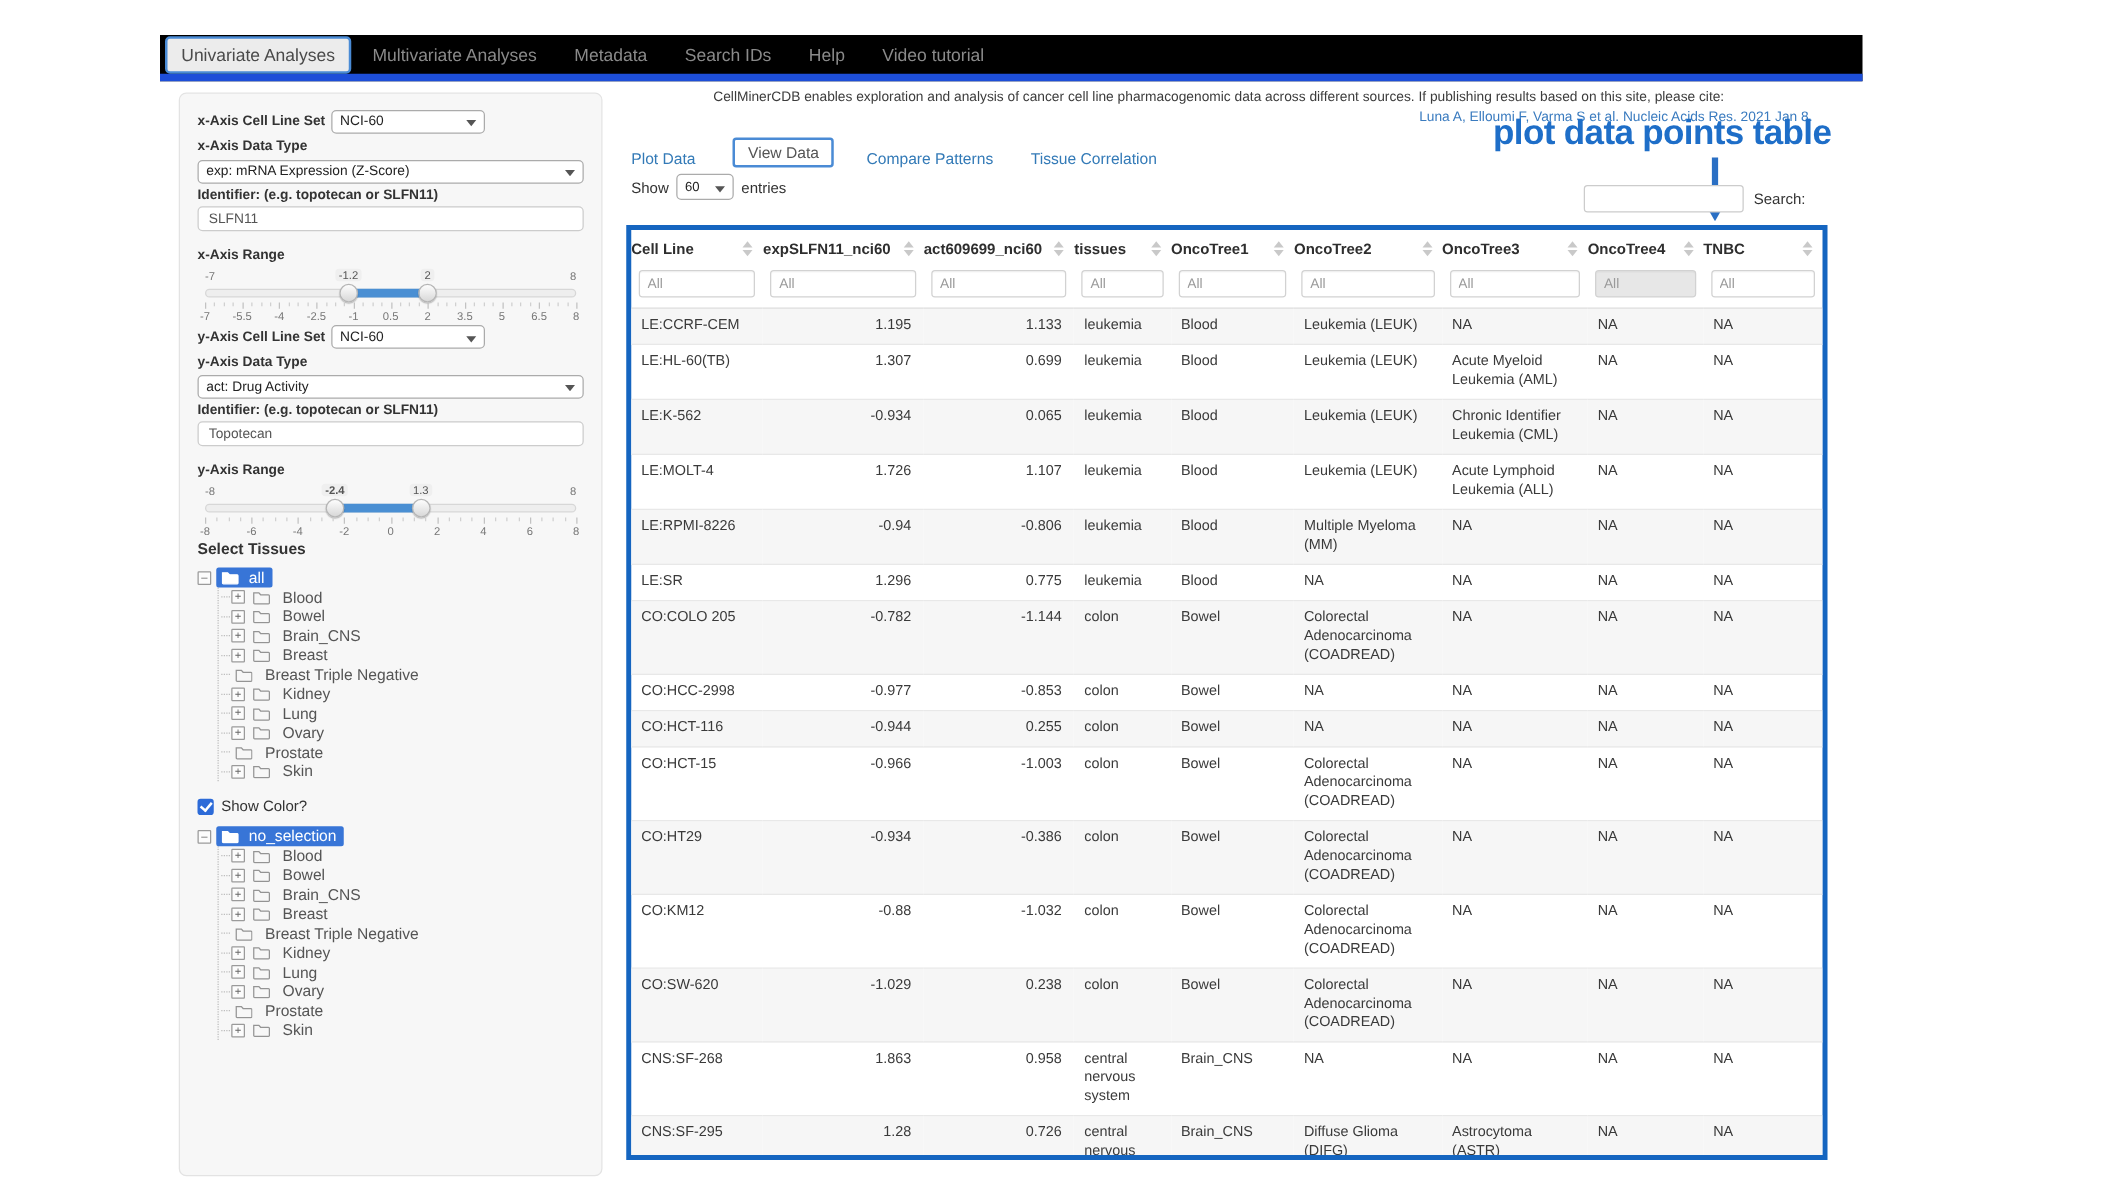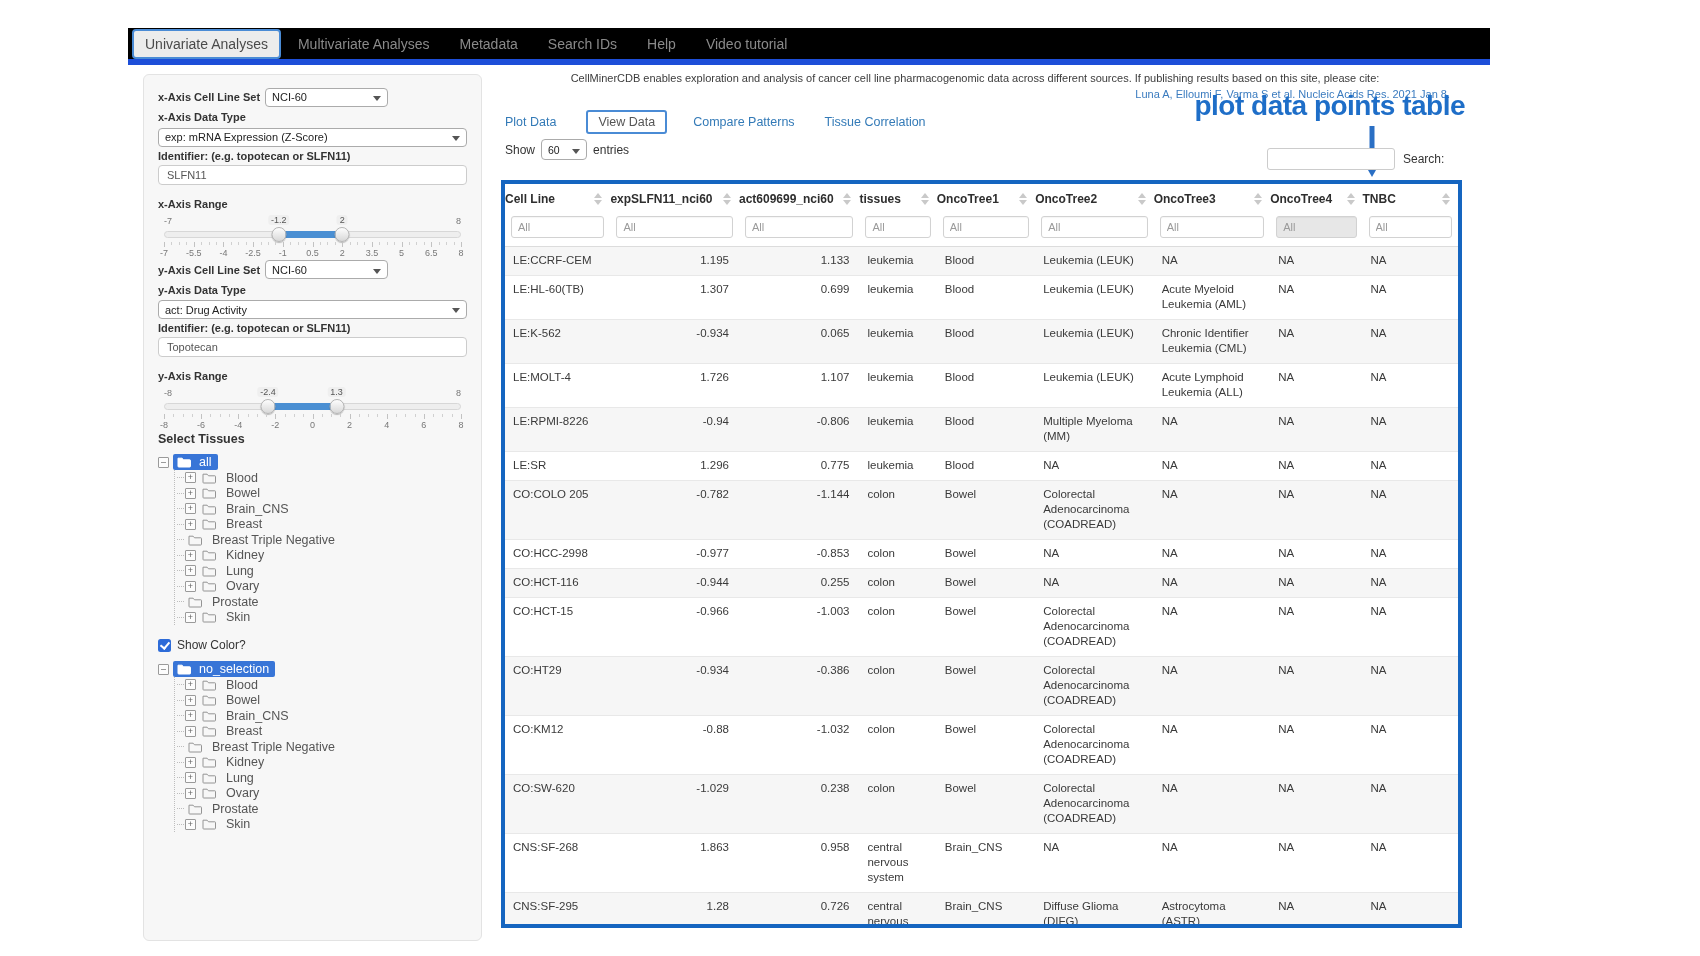--- a/index.html
+++ b/index.html
@@ -73,21 +73,21 @@
   .tree li { display:flex; align-items:center; height:15.5px; position:relative; padding-left:2px; }
   .tree li .stub { width:7px; height:1px; border-top:1px dotted #bdbdbd; margin-right:1px; flex:0 0 7px; }
   .tree li .expbox { margin-right:3px; }
   .tree li .spacer { width:0px; flex:0 0 0; }
   .tree li svg { margin-right:5px; flex:0 0 14px; }
   .tree li .tlabel { white-space:nowrap; }
 
   
   .citation1 { position:absolute; left:500px; top:72px; width:950px; text-align:center; font-size:11px; color:#3c3c3c; }
   .citation2 { position:absolute; left:500px; top:88px; width:950px; text-align:right; font-size:11px; color:#3a7bbf; }
-  .subtabs { position:absolute; left:505px; top:110px; display:flex; align-items:center; }
+  .subtabs { position:absolute; left:505px; top:110px; display:flex; align-items:flex-end; }
   .subtabs .stab { font-size:12.5px; color:#337ab7; margin-right:30px; white-space:nowrap; cursor:default; }
   .subtabs .stab.active { color:#555; border:2px solid #4a8bd5; border-radius:3px; padding:3px 10px; margin-right:26px; }
   .dlrow { position:absolute; left:505px; top:136px; display:flex; align-items:center; }
   .dllink { font-size:11.5px; color:#337ab7; text-decoration:none; }
   .dl-annot { font-size:20px; font-weight:bold; color:#2267c1; margin-left:8px; white-space:nowrap; }
   .showrow { position:absolute; left:505px; top:139px; display:flex; align-items:center; font-size:12px; color:#333; }
   .showrow .selwrap { width:46px; margin:0 6px; }
   .showrow select { height:21px; font-size:10.5px; }
   .searchrow { position:absolute; left:1267px; top:148px; display:flex; align-items:center; }
   .searchrow input { width:128px; height:22px; border:1px solid #ccc; border-radius:3px; background:#fff;
@@ -225,21 +225,21 @@
     <div class="lbl lblrow mb1">y-Axis Data Type</div>
     <span class="selwrap full" style="margin-bottom:3px;display:block">
       <select><option>act: Drug Activity</option></select>
     </span>
     <div class="lbl lblrow">Identifier: (e.g. topotecan or SLFN11)</div>
     <input class="tinput mb13" value="Topotecan" style="">
     <div class="lbl mb4" style="height:14px">y-Axis Range</div>
     <div class="slider mb22">
         <div class="sl-top">
           <span class="sl-min">-8</span>
-          <span class="sl-val" style="left: 35%;">-2.4</span>
+          <span class="sl-val" style="left: 35%; font-weight: bold;">-2.4</span>
           <span class="sl-val" style="left: 58.125%;">1.3</span>
           <span class="sl-max">8</span>
         </div>
         <div class="sl-trackzone">
           <div class="sl-track"></div>
           <div class="sl-bar" style="left: 35%; width: 23.125%;"></div>
           <span class="sl-handle" style="left: 35%;"></span>
           <span class="sl-handle" style="left: 58.125%;"></span>
         </div>
         <div class="sl-grid">

